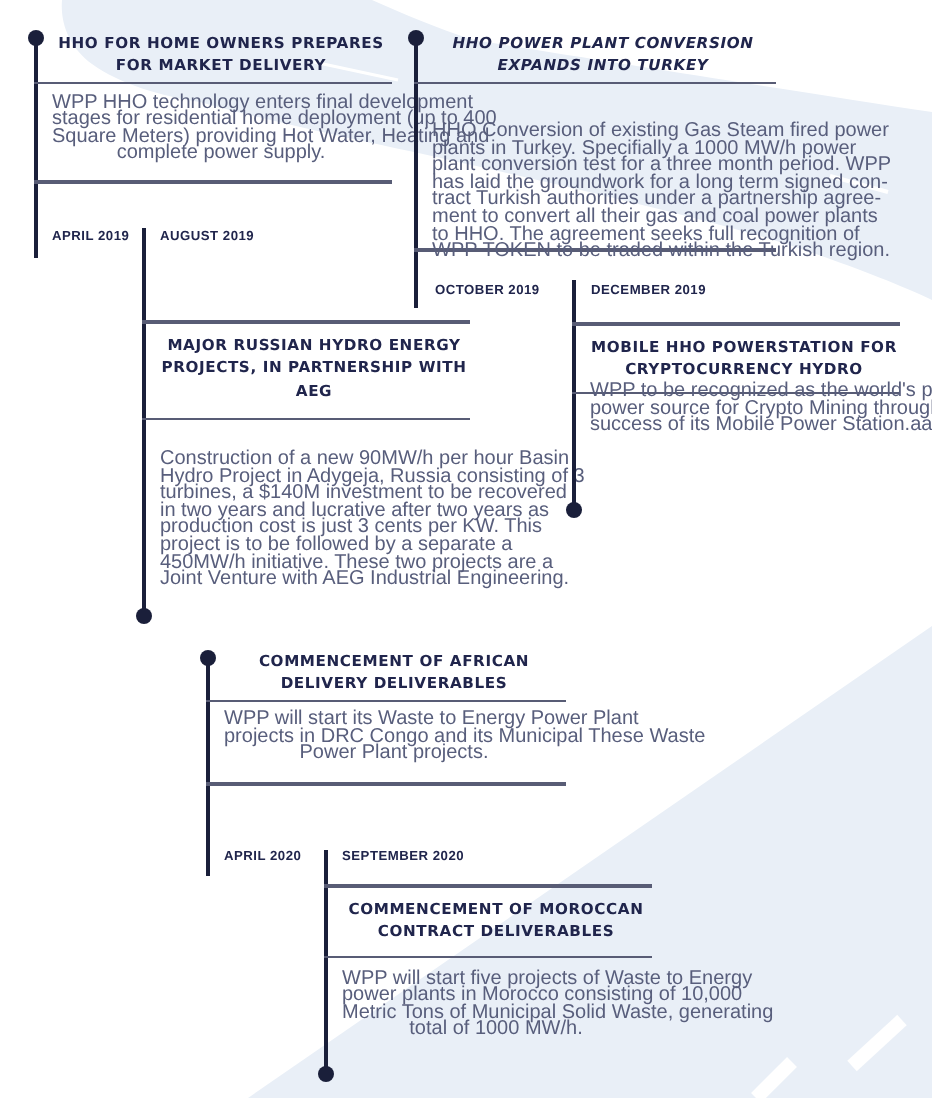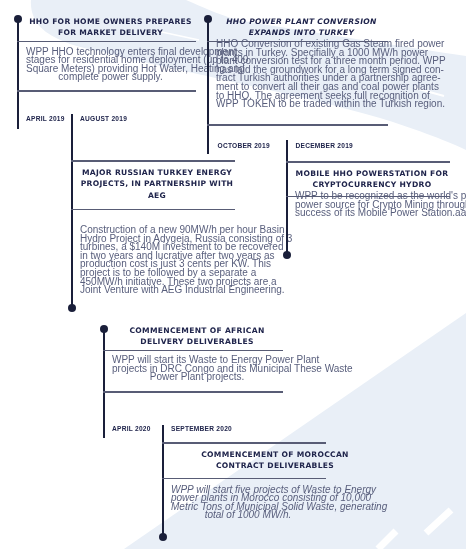--- a/index.html
+++ b/index.html
@@ -55,36 +55,36 @@
 complete power supply.</div>
   <div class="date" style="left:26px;top:114.5px;">APRIL 2019</div>
 </div>
 <div class="ms">
   <div class="vline" style="left:207px;top:19px;height:135px;"></div>
   <div class="dot" style="left:204px;top:15px;"></div>
   <div class="rule" style="left:207px;top:40.5px;width:181px;"></div>
   <div class="rule" style="left:207px;top:124px;width:181px;"></div>
   <div class="title" style="left:216px;top:15.5px;width:171px;font-style:italic;">HHO POWER PLANT CONVERSION
 EXPANDS INTO TURKEY</div>
-  <div class="body" style="left:216px;top:40px;width:171px;">HHO Conversion of existing Gas Steam fired power
+  <div class="body" style="left:216px;top:62px;width:171px;">HHO Conversion of existing Gas Steam fired power
 plants in Turkey. Specifially a 1000 MW/h power
 plant conversion test for a three month period. WPP
 has laid the groundwork for a long term signed con-
 tract Turkish authorities under a partnership agree-
 ment to convert all their gas and coal power plants
 to HHO. The agreement seeks full recognition of
 WPP TOKEN to be traded within the Turkish region.</div>
   <div class="date" style="left:217.5px;top:142px;">OCTOBER 2019</div>
 </div>
 <div class="ms">
   <div class="vline" style="left:71px;top:114px;height:194px;"></div>
   <div class="dot" style="left:68px;top:304px;"></div>
   <div class="rule" style="left:71px;top:160px;width:164px;"></div>
   <div class="rule" style="left:71px;top:208.5px;width:164px;"></div>
-  <div class="title" style="left:80px;top:167px;width:154px;">MAJOR RUSSIAN TURKEY ENERGY
+  <div class="title" style="left:80px;top:167px;width:154px;">MAJOR RUSSIAN HYDRO ENERGY
 PROJECTS, IN PARTNERSHIP WITH
 AEG</div>
   <div class="body" style="left:80px;top:226px;width:154px;">Construction of a new 90MW/h per hour Basin
 Hydro Project in Adygeja, Russia consisting of 3
 turbines, a $140M investment to be recovered
 in two years and lucrative after two years as
 production cost is just 3 cents per KW. This
 project is to be followed by a separate a
 450MW/h initiative. These two projects are a
 Joint Venture with AEG Industrial Engineering.</div>
@@ -112,21 +112,21 @@
   <div class="body" style="left:112px;top:356px;width:170px;">WPP will start its Waste to Energy Power Plant
 projects in DRC Congo and its Municipal These Waste
 Power Plant projects.</div>
   <div class="date" style="left:112px;top:425px;">APRIL 2020</div>
 </div>
 <div class="ms">
   <div class="vline" style="left:162px;top:425px;height:112px;"></div>
   <div class="dot" style="left:159px;top:533px;"></div>
   <div class="rule" style="left:162px;top:442px;width:164px;"></div>
   <div class="rule" style="left:162px;top:477.5px;width:164px;"></div>
-  <div class="title" style="left:171px;top:449px;width:154px;margin-left:27px;">COMMENCEMENT OF MOROCCAN
+  <div class="title" style="left:171px;top:449px;width:154px;">COMMENCEMENT OF MOROCCAN
 CONTRACT DELIVERABLES</div>
-  <div class="body" style="left:171px;top:485.5px;width:154px;font-style:italic;">WPP will start five projects of Waste to Energy
+  <div class="body" style="left:171px;top:485.5px;width:154px;">WPP will start five projects of Waste to Energy
 power plants in Morocco consisting of 10,000
 Metric Tons of Municipal Solid Waste, generating
 total of 1000 MW/h.</div>
   <div class="date" style="left:171px;top:425px;">SEPTEMBER 2020</div>
 </div>
 </div>
 
 </body></html>

